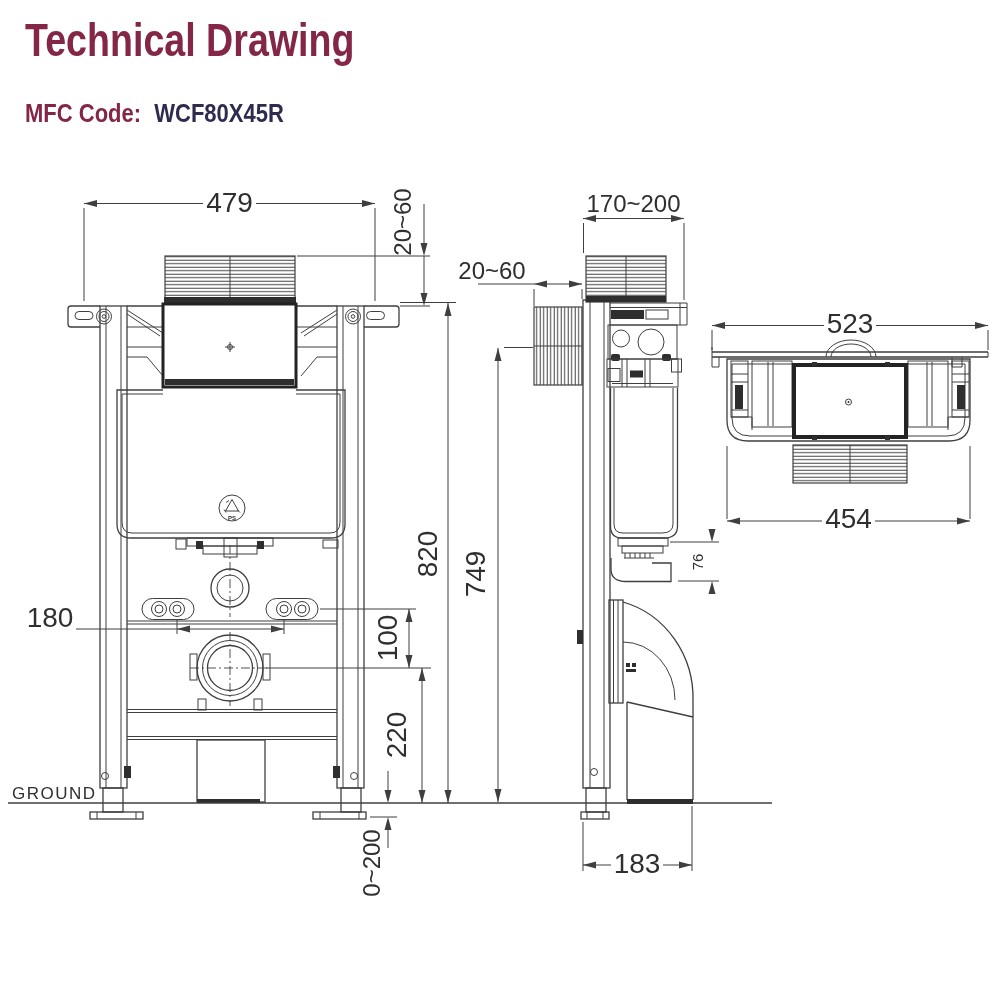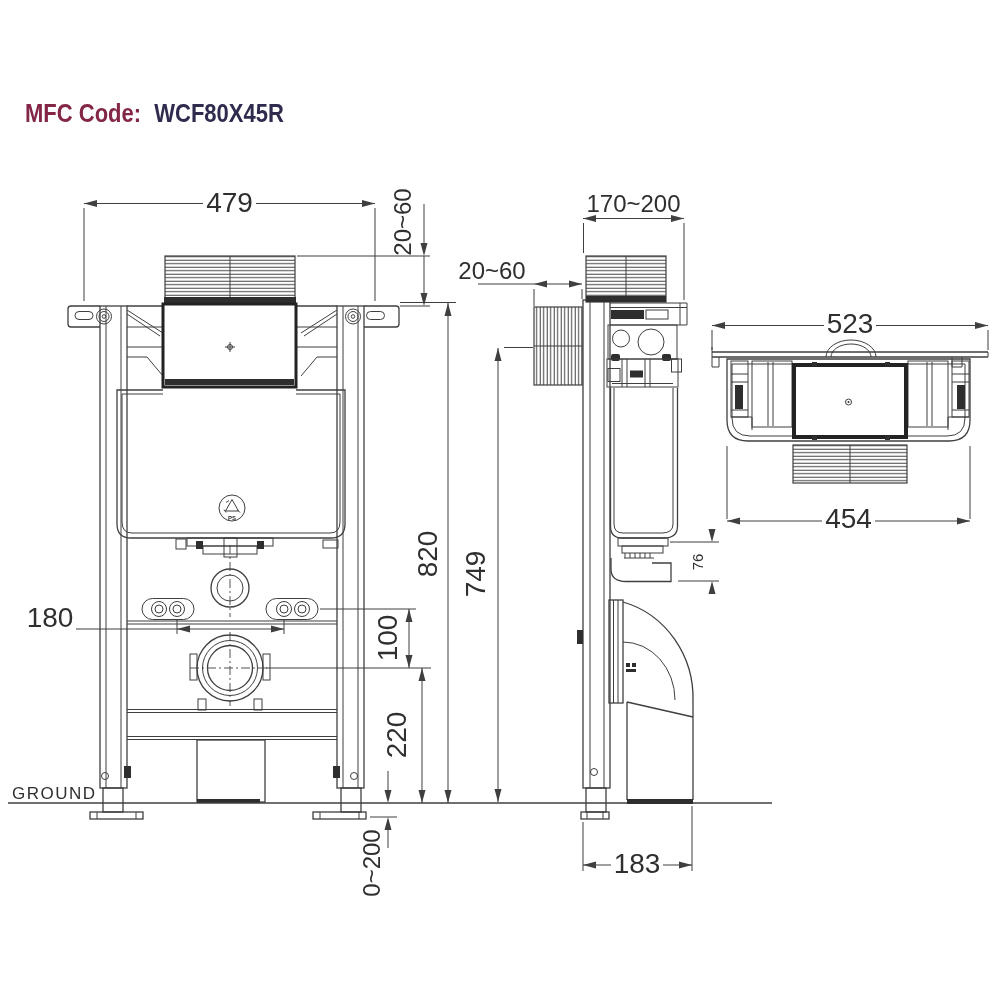--- a/index.html
+++ b/index.html
@@ -27,20 +27,23 @@
   .t24{font-size:24px;}
   .t15{font-size:15px;}
   .t17{font-size:17px;letter-spacing:1.5px;}
   .t6{font-size:6px;font-weight:bold;}
 </style>
 </head>
 <body>
 
 <div class="page">
 
+  <div class="hdr">
+    <div class="title">Technical Drawing</div>
+  </div>
   <div class="codeline">
     <span class="code-label">MFC Code:</span>
     <span class="code-value">WCF80X45R</span>
   </div>
 
   <svg width="1000" height="1000" viewBox="0 0 1000 1000">
     <defs>
       <pattern id="hH" width="6" height="3.5" patternUnits="userSpaceOnUse">
         <path d="M0,1.2 H6" stroke="#3f3f3f" stroke-width="1"></path>
       </pattern>

